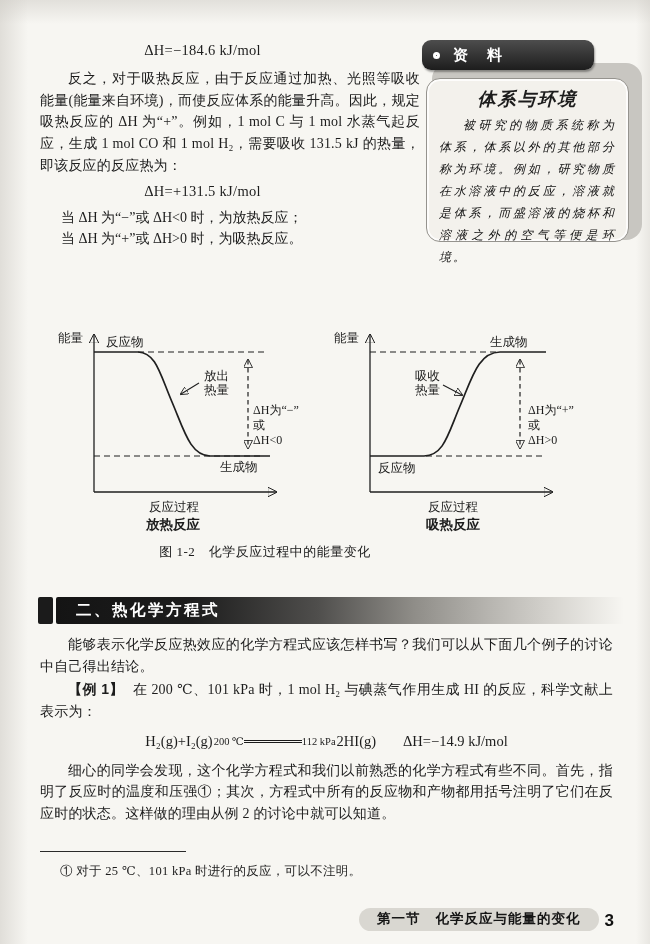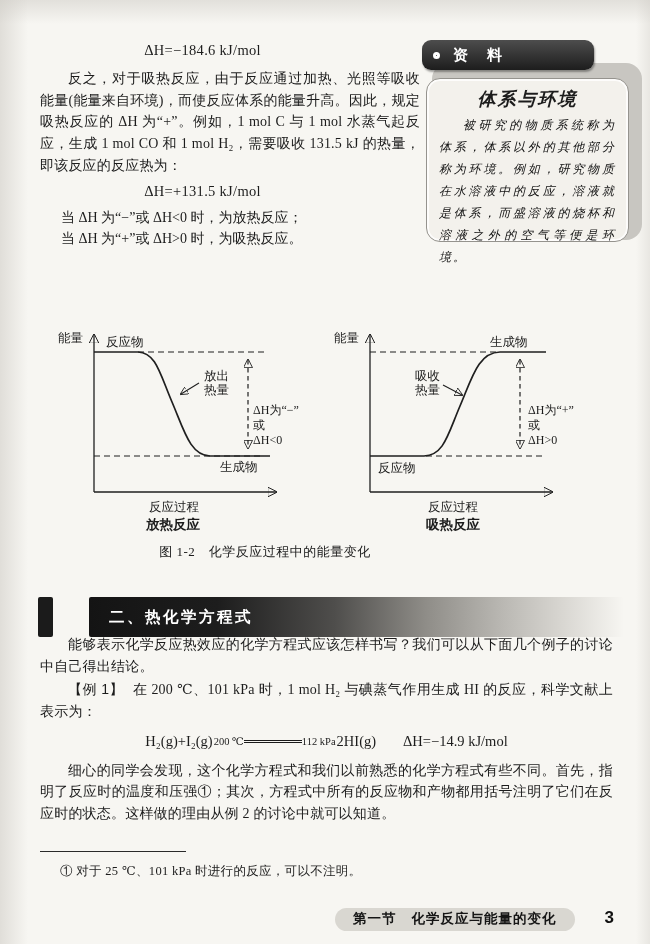--- a/index.html
+++ b/index.html
@@ -53,44 +53,44 @@
   .chart text.bold { font-family:"Liberation Sans","DejaVu Sans",sans-serif; font-weight:bold; font-size:13.5px; }
   .chart line, .chart path { stroke:#1f1f1f; fill:none; }
   .chart .axis { stroke-width:1.3; }
   .chart .curve { stroke-width:1.7; }
   .chart .dash { stroke-width:1.2; stroke-dasharray:6 4; }
   .chart .dashv { stroke-width:1.2; stroke-dasharray:4.5 3.5; }
   .chart .ptr { stroke-width:1.1; }
   .fig-caption { position:absolute; top:543px; left:88px; width:354px; text-align:center; font-size:13px; letter-spacing:.5px; }
 
   
-  .sec-bar { position:absolute; top:597px; left:38px; width:586px; height:40px; display:flex;gap:33px; }
+  .sec-bar { position:absolute; top:597px; left:38px; width:586px; height:27px; display:flex; }
   .sec-bar-block { width:15px; background:#1b1b1b; border-radius:2px; }
   .sec-bar-main {
     flex:1; margin-left:3px; border-radius:2px; display:flex; align-items:center;
     background:linear-gradient(90deg,#141414 0%,#1d1d1d 24%,#4f4e4c 46%,#8f8d88 63%,#b9b7b2 77%,#d7d5d0 88%,rgba(233,231,226,0) 100%);
   }
   .sec-bar-label { color:#fff; font-family:"Liberation Sans","DejaVu Sans",sans-serif; font-weight:bold; font-size:15.5px; letter-spacing:2.5px; padding-left:20px; }
 
   
   .lower { position:absolute; top:634px; left:40px; width:573px; font-size:14px; line-height:21.7px; }
   .lower p { text-indent:2em; text-align:justify; letter-spacing:.2px; }
   .example { margin-top:2px; }
-  .example-label { font-family:"Liberation Sans","DejaVu Sans",sans-serif; font-weight:normal; margin-right:9px; }
+  .example-label { font-family:"Liberation Sans","DejaVu Sans",sans-serif; font-weight:bold; margin-right:9px; }
   .equation { display:flex; justify-content:center; align-items:center; margin:8px 0 7px; font-size:14.5px; }
   .eq-cond { display:flex; align-items:center; font-size:10.5px; line-height:1.15; margin:0 1px; }
   .eq-dbl { width:58px; height:2.4px; border-top:1.4px solid #1b1b1b; border-bottom:1.4px solid #1b1b1b; margin:1.5px 0; }
   .eq-delta { margin-left:27px; }
 
   
   .fn-divider { position:absolute; top:851px; left:40px; width:146px; border-top:1.6px solid #2a2a2a; }
   .fn-text { position:absolute; top:863px; left:40px; width:573px; font-size:12.5px; text-indent:1.6em; letter-spacing:.3px; }
 
   
-  .footer { position:absolute; top:908px; right:36px; display:flex; align-items:flex-start; gap:30px; font-family:"Liberation Sans","DejaVu Sans",sans-serif; font-weight:bold; }
+  .footer { position:absolute; top:908px; right:36px; display:flex; align-items:flex-end; gap:6px; font-family:"Liberation Sans","DejaVu Sans",sans-serif; font-weight:bold; }
   .footer-pill { background:#d9d7d1; border-radius:13px; padding:2px 18px 3px; font-size:13.5px; letter-spacing:1px; display:flex; gap:15px; color:#151515; }
   .footer-page { font-size:17px; color:#111; }
 </style>
 </head>
 <body>
 
 <div class="page">
 
   <div class="top-row">
     <div class="main-col">

